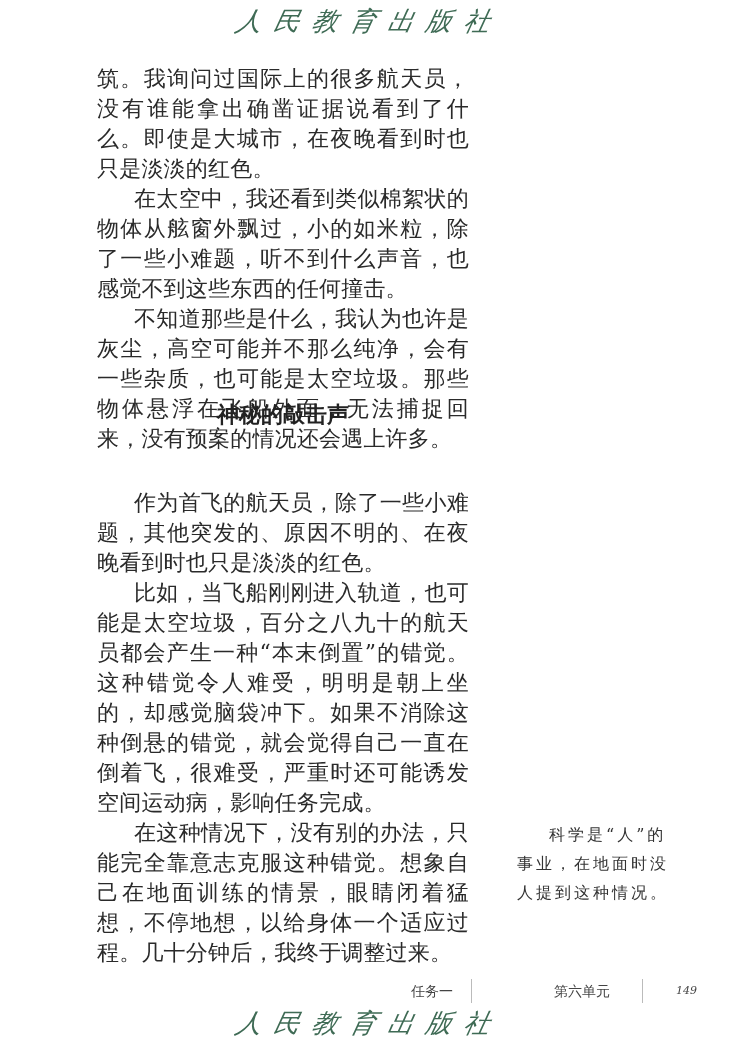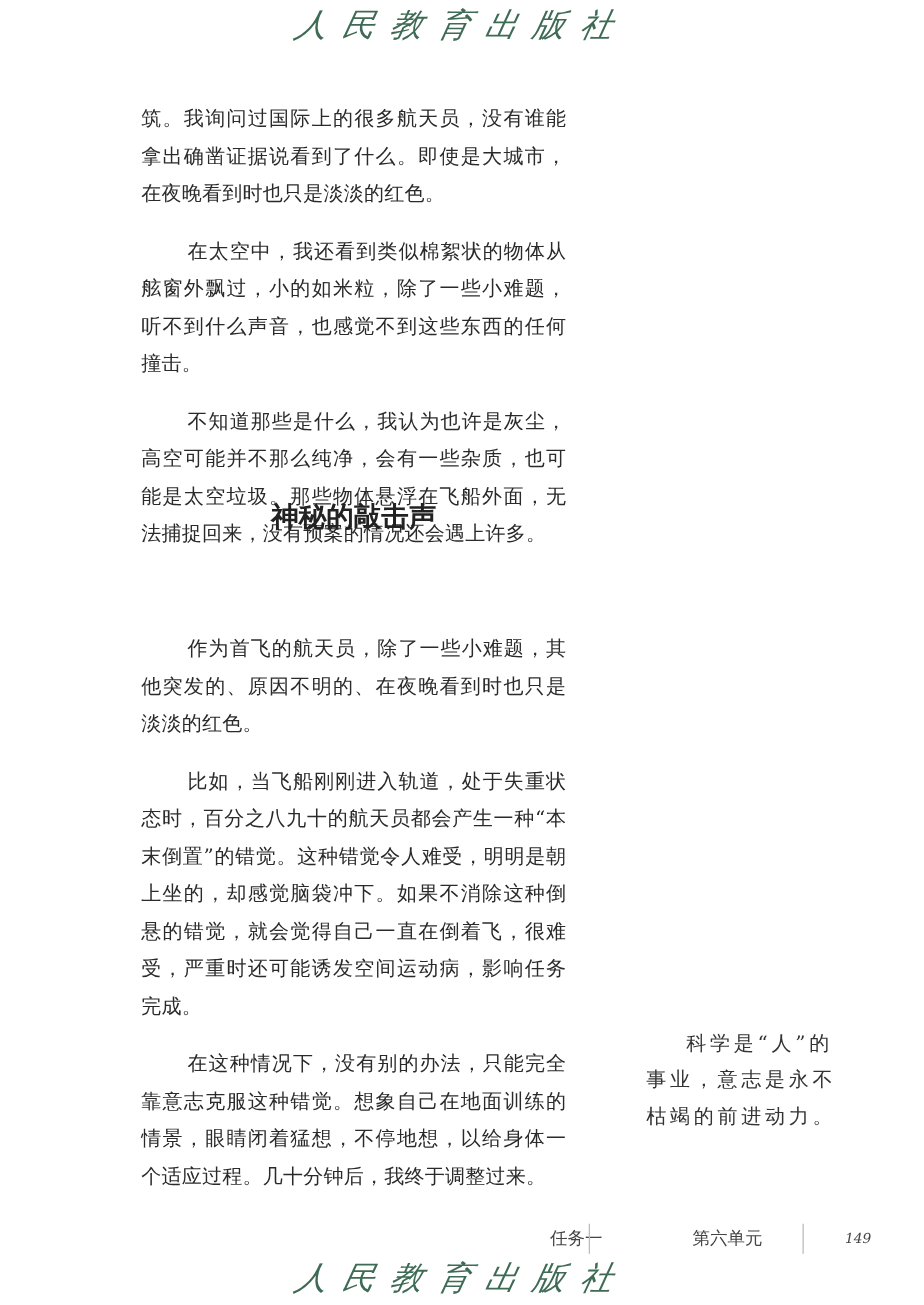--- a/index.html
+++ b/index.html
@@ -31,23 +31,23 @@
     .logo.top { top: 6px; }
     .logo.bottom { top: 1008px; }
 
     .main {
       position: absolute;
       left: 97px;
       top: 64px;
       width: 372px;
     }
     .para {
-      font-size: 16px;
+      font-size: 22px;
       line-height: 30px;
-      margin: 16px;
+      margin: 0;
       text-align: justify;
       letter-spacing: 0.2px;
     }
     .para.indent { text-indent: 37px; }
 
     .section-title {
       position: absolute;
       left: 97px;
       top: 400px;
       width: 372px;
@@ -77,21 +77,21 @@
     .note p { margin: 0; text-indent: 32px; }
 
     .footer {
       position: absolute;
       top: 982px;
       font-family: "DejaVu Serif", serif;
       font-size: 14px;
       color: #444;
       line-height: 18px;
     }
-    .footer.task { left: 440px; }
+    .footer.task { left: 411px; }
     .footer.unit { left: 554px; }
     .footer.page { left: 676px; font-size: 11px; font-style: italic; }
     .divider {
       position: absolute;
       top: 979px;
       width: 1px;
       height: 24px;
       background: #bbb;
     }
     .divider.a { left: 471px; }
@@ -105,26 +105,26 @@
 <div class="main">
   <p class="para">筑。我询问过国际上的很多航天员，没有谁能拿出确凿证据说看到了什么。即使是大城市，在夜晚看到时也只是淡淡的红色。</p>
   <p class="para indent">在太空中，我还看到类似棉絮状的物体从舷窗外飘过，小的如米粒，除了一些小难题，听不到什么声音，也感觉不到这些东西的任何撞击。</p>
   <p class="para indent">不知道那些是什么，我认为也许是灰尘，高空可能并不那么纯净，会有一些杂质，也可能是太空垃圾。那些物体悬浮在飞船外面，无法捕捉回来，没有预案的情况还会遇上许多。</p>
 </div>
 
 <div class="section-title">神秘的敲击声</div>
 
 <div class="main2">
   <p class="para indent">作为首飞的航天员，除了一些小难题，其他突发的、原因不明的、在夜晚看到时也只是淡淡的红色。</p>
-  <p class="para indent">比如，当飞船刚刚进入轨道，处于失重状态时，百分之八九十的航天员都会产生一种“本末倒置”的错觉。这种错觉令人难受，明明是朝上坐的，却感觉脑袋冲下。如果不消除这种倒悬的错觉，就会觉得自己一直在倒着飞，很难受，严重时还可能诱发空间运动病，影响任务完成。</p>
+  <p class="para indent">比如，当飞船刚刚进入轨道，也可能是太空垃圾，百分之八九十的航天员都会产生一种“本末倒置”的错觉。这种错觉令人难受，明明是朝上坐的，却感觉脑袋冲下。如果不消除这种倒悬的错觉，就会觉得自己一直在倒着飞，很难受，严重时还可能诱发空间运动病，影响任务完成。</p>
   <p class="para indent">在这种情况下，没有别的办法，只能完全靠意志克服这种错觉。想象自己在地面训练的情景，眼睛闭着猛想，不停地想，以给身体一个适应过程。几十分钟后，我终于调整过来。</p>
 </div>
 
 <div class="note">
-  <p>科学是“人”的事业，意志是永不枯竭的前进动力。</p>
+  <p>科学是“人”的事业，在地面时没人提到这种情况。</p>
 </div>
 
 <div class="footer task">任务一</div>
 <div class="divider a"></div>
 <div class="footer unit">第六单元</div>
 <div class="divider b"></div>
 <div class="footer page">149</div>
 
 <div class="logo bottom">人民教育出版社</div>
 

